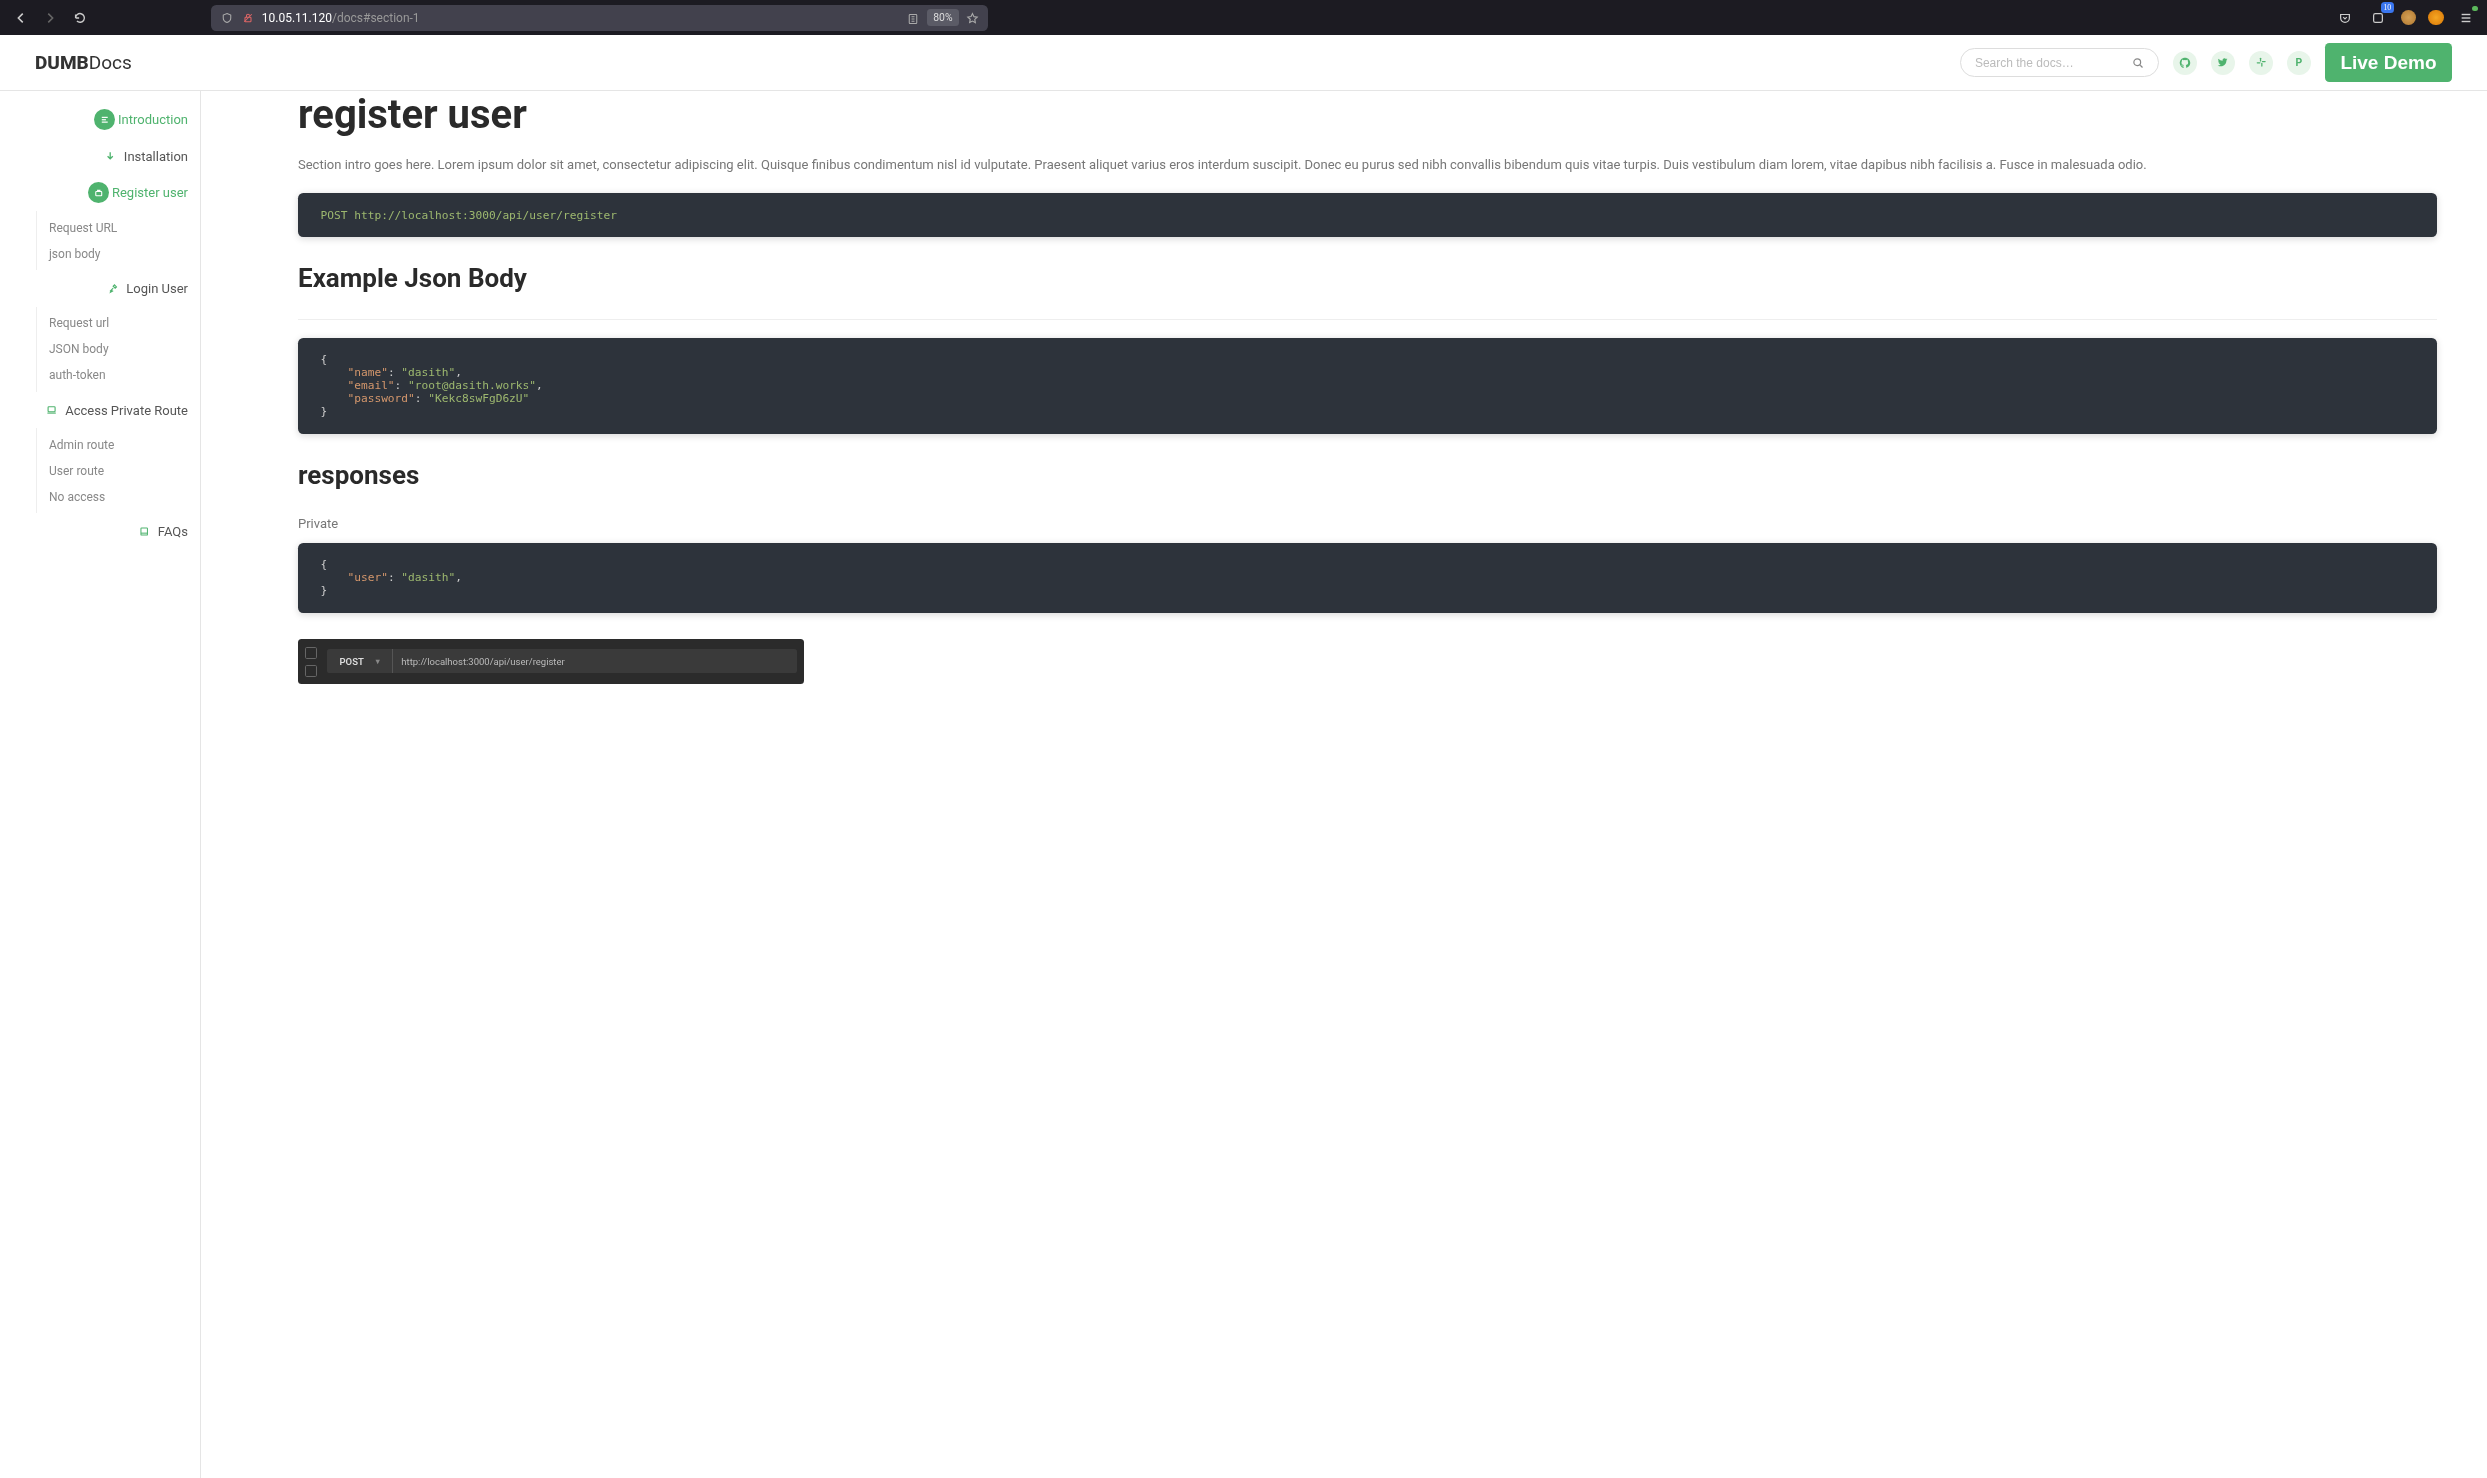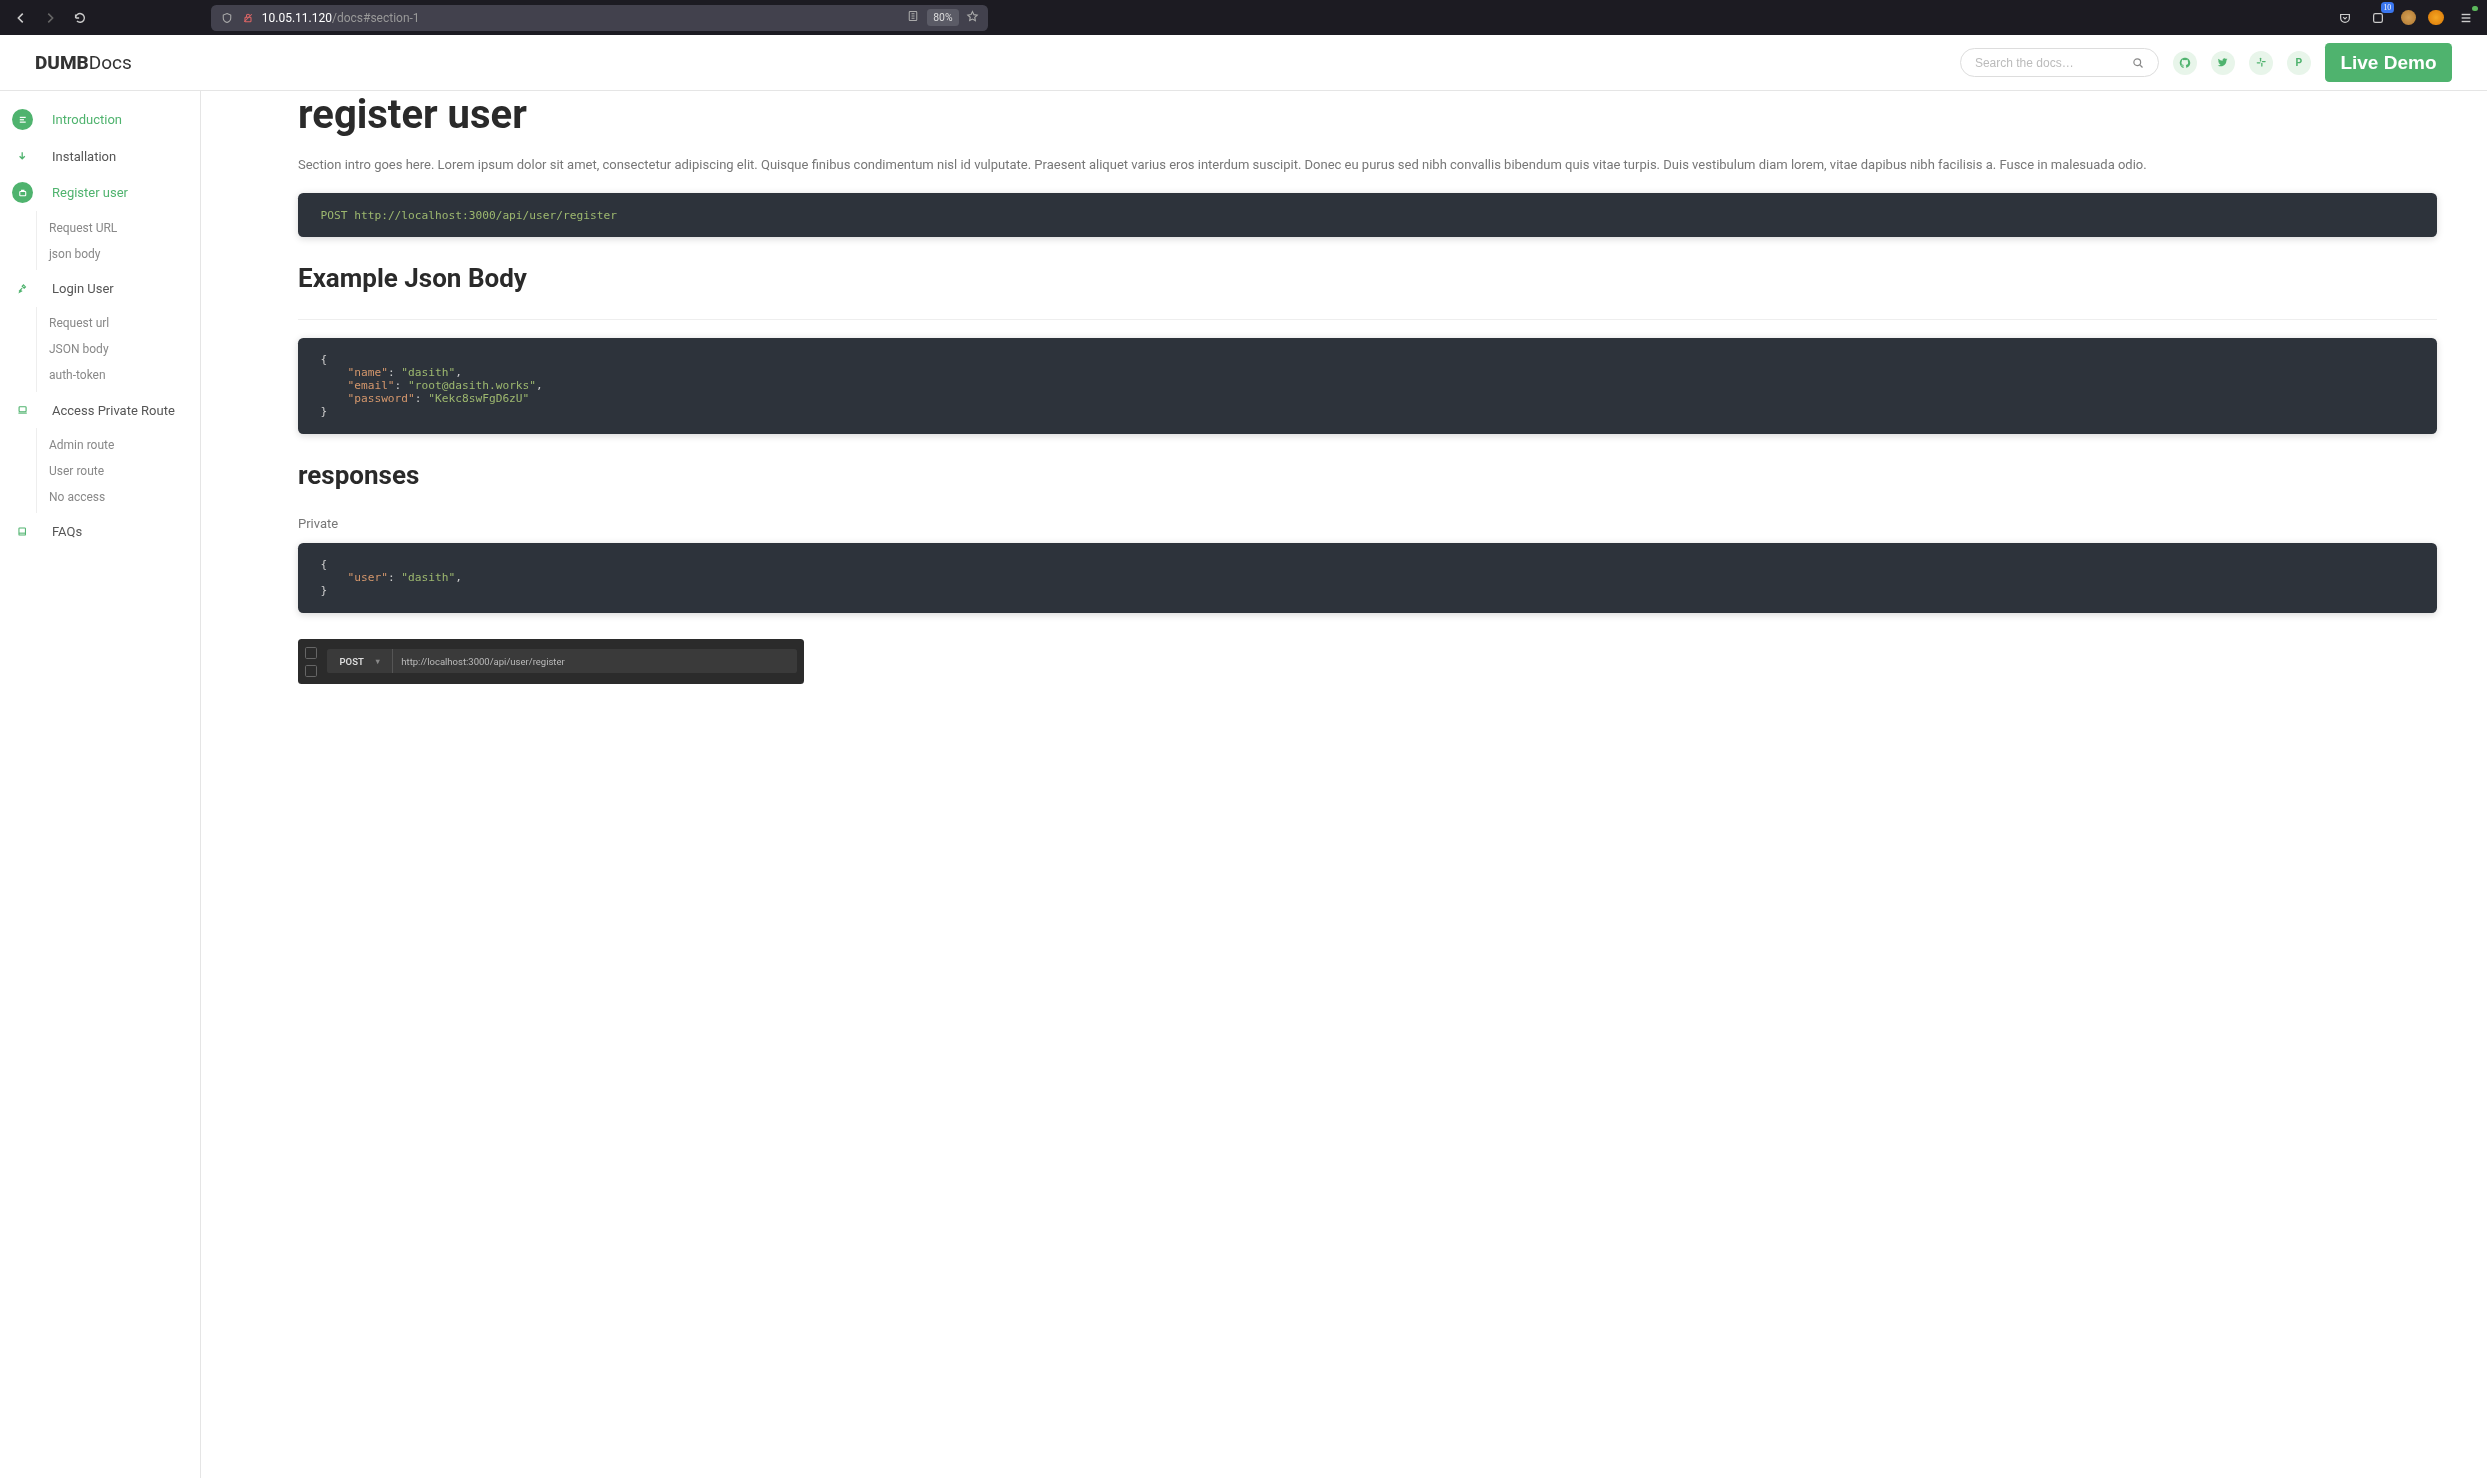--- a/index.html
+++ b/index.html
@@ -6,21 +6,21 @@
     body { font-family: -apple-system, BlinkMacSystemFont, "Segoe UI", Roboto, sans-serif; background: #fff; color: #333; }
     
     
     .browser-bar { height: 35px; background: #1c1b22; display: flex; align-items: center; padding: 0 10.4px; gap: 8.6px; }
     .nav-btn { width: 21px; height: 21px; color: #ccc; display: flex; align-items: center; justify-content: center; cursor: pointer; font-family: Liberation Serif, serif; }
     .nav-btn.disabled { color: #666; }
     .url-bar { flex: 1; max-width: 777px; height: 26px; background: #42414d; border-radius: 5.2px; display: flex; align-items: center; padding: 0 8.6px; gap: 7px; margin-left: 112px; }
     .url-icon { width: 14px; height: 14px; color: #aaa; display: flex; align-items: center; justify-content: center; }
     .url-text { color: #fff; font-size: 12px; }
     .url-text .faded { color: #999; }
-    .url-right { margin-left: auto; display: flex; align-items: flex-start; gap: 7px; }
+    .url-right { margin-left: auto; display: flex; align-items: flex-end; gap: 7px; }
     .zoom-badge { background: #5b5b66; color: #ddd; font-size: 10.4px; padding: 1.7px 6px; border-radius: 3.5px; }
     .browser-right { display: flex; align-items: center; gap: 12px; margin-left: auto; }
     .badge-10 { position: relative; }
     .badge-10 .num { position: absolute; top: -5.2px; right: -5.2px; background: #3a76f0; color: #fff; font-size: 7.8px; padding: 0.9px 2.6px; border-radius: 3.5px; }
     .ext-icon { width: 15.5px; height: 15.5px; border-radius: 50%; }
     .cookie { background: radial-gradient(circle, #d4a055, #b07830); }
     .fox { background: radial-gradient(circle, #f5a623, #d97706); }
     .menu-icon { color: #ccc; position: relative; }
     .menu-dot { position: absolute; top: -0.9px; right: -0.9px; width: 5.2px; height: 5.2px; background: #5cb85c; border-radius: 50%; }
     
@@ -31,21 +31,21 @@
     .header-right { margin-left: auto; display: flex; align-items: center; gap: 14px; }
     .search-box { width: 199px; height: 29px; border: 0.9px solid #ddd; border-radius: 26px; display: flex; align-items: center; padding: 0 14px; }
     .search-box input { border: none; outline: none; flex: 1; font-size: 12px; color: #888; background: transparent; }
     .search-box input::placeholder { color: #bbb; }
     .social-icon { width: 24px; height: 24px; border-radius: 50%; background: #e8f5ea; color: #4fb36e; display: flex; align-items: center; justify-content: center; font-size: 11.2px; cursor: pointer; }
     .live-demo-btn { background: #4fb36e; color: #fff; border: none; padding: 8.6px 15.5px; border-radius: 4.3px; font-size: 19px; font-weight: 600; cursor: pointer; }
     
     
     .layout { display: flex; height: calc(100vh - 81px); }
     .sidebar { width: 201px; border-right: 0.9px solid #e5e5e5; padding: 10.4px 0; overflow-y: auto; }
-    .nav-item { display: flex; align-items: center; padding: 7.8px 12px; gap: 19px; cursor: pointer; color: #555; font-size: 13px; }
+    .nav-item { display: flex; align-items: center; padding: 7.8px 12px; gap: 3px; cursor: pointer; color: #555; font-size: 13px; justify-content: flex-end; }
     .nav-item.active { color: #4fb36e; }
     .nav-icon { width: 21px; height: 21px; border-radius: 50%; display: flex; align-items: center; justify-content: center; font-size: 9.5px; background: #f0f0f0; color: #888; }
     .nav-item.active .nav-icon, .nav-icon.green { background: #4fb36e; color: #fff; }
     .sub-nav { margin-left: 36px; border-left: 1.7px solid #eee; padding: 3.5px 0; }
     .sub-item { padding: 6px 12px; font-size: 12px; color: #888; cursor: pointer; }
     
     
     .main { flex: 1; padding: 0 50px 35px 97px; overflow-y: auto; }
     .page-title { font-size: 40px; font-weight: 700; color: #2a2a2a; margin-bottom: 17.3px; }
     .intro-text { color: #777; font-size: 13px; line-height: 1.6; margin-bottom: 17.3px; }

